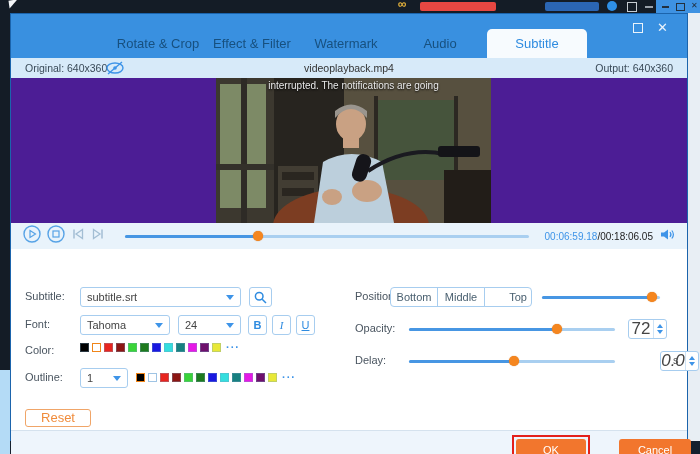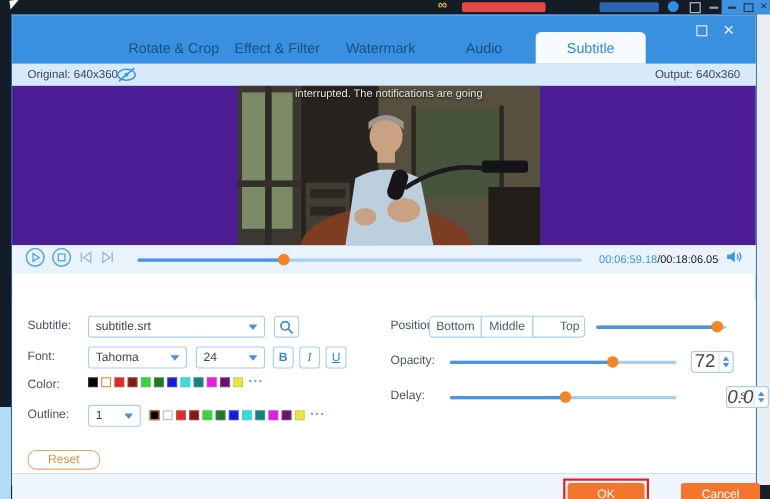--- a/index.html
+++ b/index.html
@@ -75,21 +75,21 @@
   .seg .opt:first-child{border-radius:4px 0 0 4px;margin-left:0;}
   .seg .opt:last-child{border-radius:0 4px 4px 0;padding-left:20px;}
   .ctl-slider{position:absolute;height:10px;display:flex;align-items:center;}
   .ctl-slider .slider{width:100%;flex:1;}
   .spin{position:absolute;width:39px;height:20px;border:1px solid #a7cdef;border-radius:3px;background:#fff;box-sizing:border-box;display:flex;}
   .spin .v{flex:1;text-align:center;line-height:18px;color:#444;font-size:17px;}
   .spin .btns{width:12px;border-left:1px solid #cfe3f5;display:flex;flex-direction:column;align-items:center;justify-content:center;}
   .tri-up{width:0;height:0;border-left:3.5px solid transparent;border-right:3.5px solid transparent;border-bottom:4px solid #3e94e8;margin-bottom:2px;}
   .tri-dn{width:0;height:0;border-left:3.5px solid transparent;border-right:3.5px solid transparent;border-top:4px solid #3e94e8;}
   .unit{position:absolute;color:#555;}
-  .reset{position:absolute;left:14px;top:136px;width:66px;height:18px;border:1px solid #f0a568;border-radius:8px;background:#fff;color:#f08c3c;font-size:11px;line-height:16px;text-align:center;box-sizing:border-box;}
+  .reset{position:absolute;left:14px;top:136px;width:66px;height:18px;border:1px solid #f0a568;border-radius:3px;background:#fff;color:#f08c3c;font-size:13px;line-height:16px;text-align:center;box-sizing:border-box;}
 
   .footer{position:relative;height:36px;background:#eef5fc;border-top:1px solid #d5e2ee;box-sizing:border-box;}
   .ok-annot{position:absolute;left:501px;top:4px;padding:2px;border:2px solid #e3201b;}
   .btn-orange{display:block;width:70px;height:22px;background:#f2762d;border:none;border-radius:3px;color:#fff;font-size:11px;font-family:"Liberation Sans",sans-serif;}
   .btn-cancel{position:absolute;left:588px;top:8px;width:72px;margin-left:20px;}
 </style>
 </head>
 <body>
 
 <div class="stage">
@@ -131,20 +131,21 @@
 
     <div class="info-bar">
       <span class="info-left">Original: 640x360</span>
       <span class="eye-btn">
         <svg width="24" height="14" viewBox="0 0 24 14">
           <ellipse cx="12" cy="7" rx="8" ry="5" fill="none" stroke="#3e94e8" stroke-width="1.4"></ellipse>
           <circle cx="12" cy="7" r="1.8" fill="#3e94e8"></circle>
           <line x1="5" y1="13" x2="19" y2="1" stroke="#3e94e8" stroke-width="1.4"></line>
         </svg>
       </span>
+      <span class="info-center">videoplayback.mp4</span>
       <span class="info-right">Output: 640x360</span>
     </div>
 
     <div class="video-area">
       <div class="video-frame">
         <svg width="275" height="145" viewBox="0 0 275 145">
           <rect width="275" height="145" fill="#2b2824"></rect>
           <rect x="0" y="0" width="58" height="145" fill="#3c382f"></rect>
           <rect x="4" y="6" width="46" height="124" fill="#7d8a66"></rect>
           <rect x="25" y="0" width="6" height="145" fill="#2e2b26"></rect>

